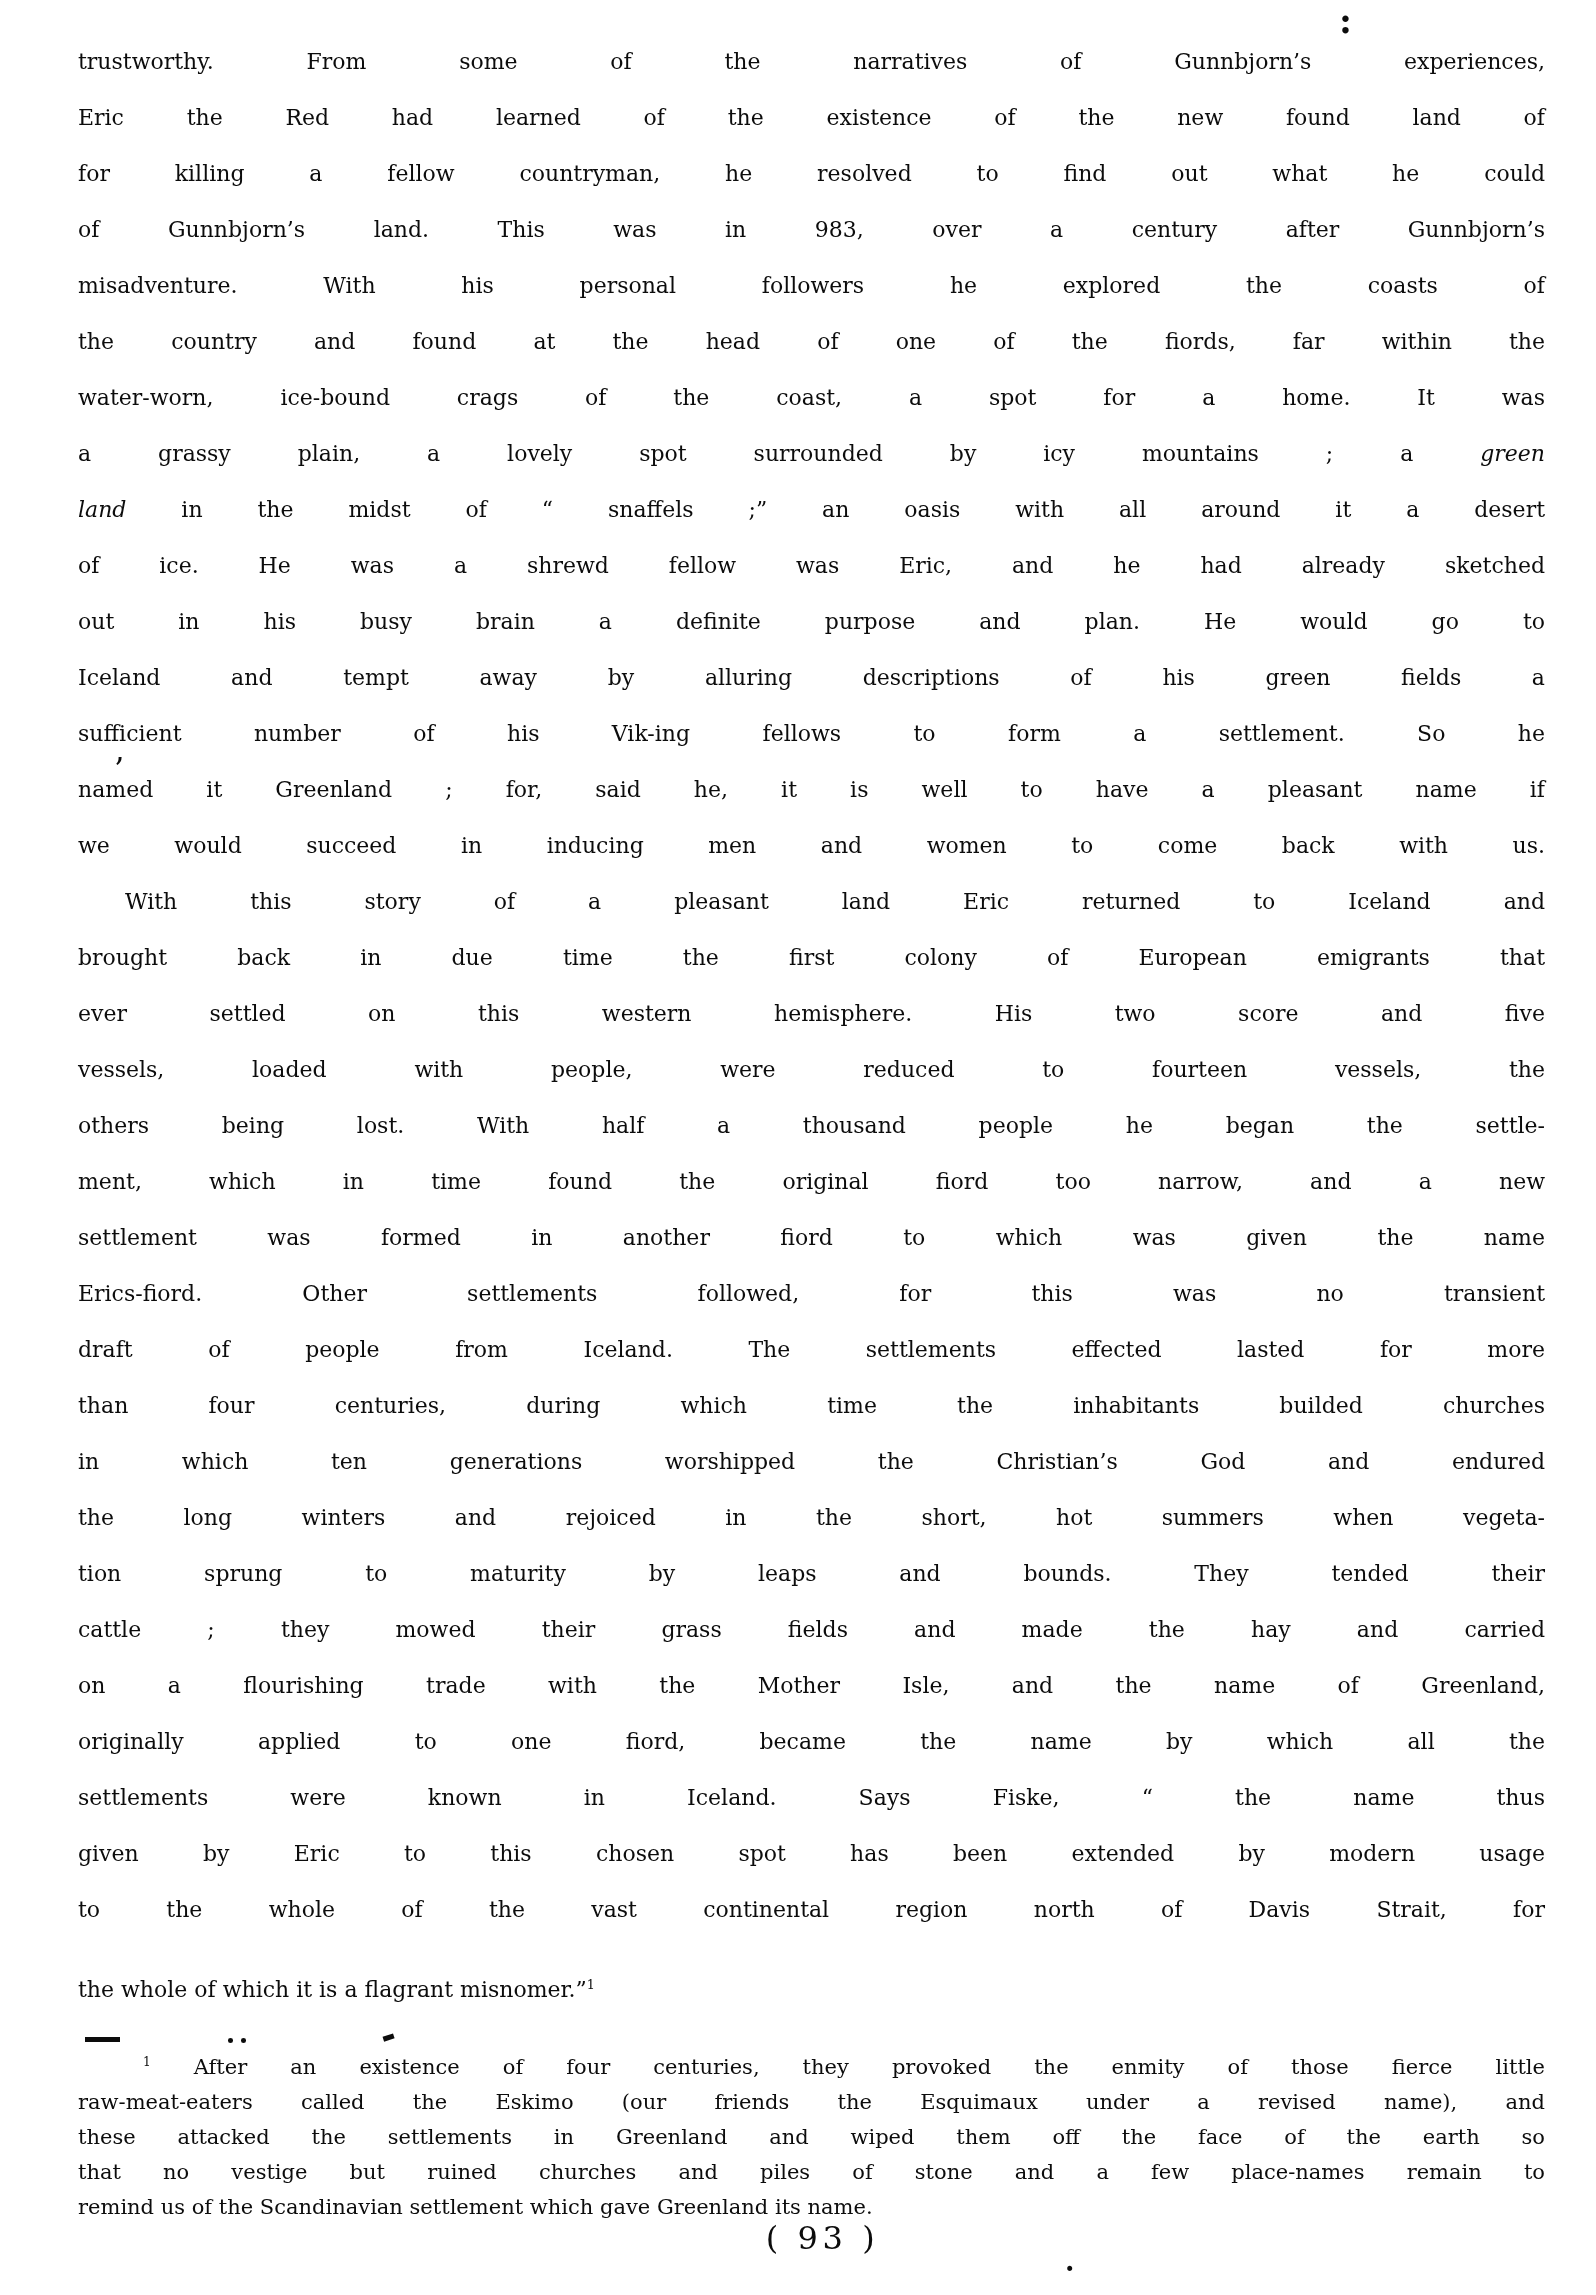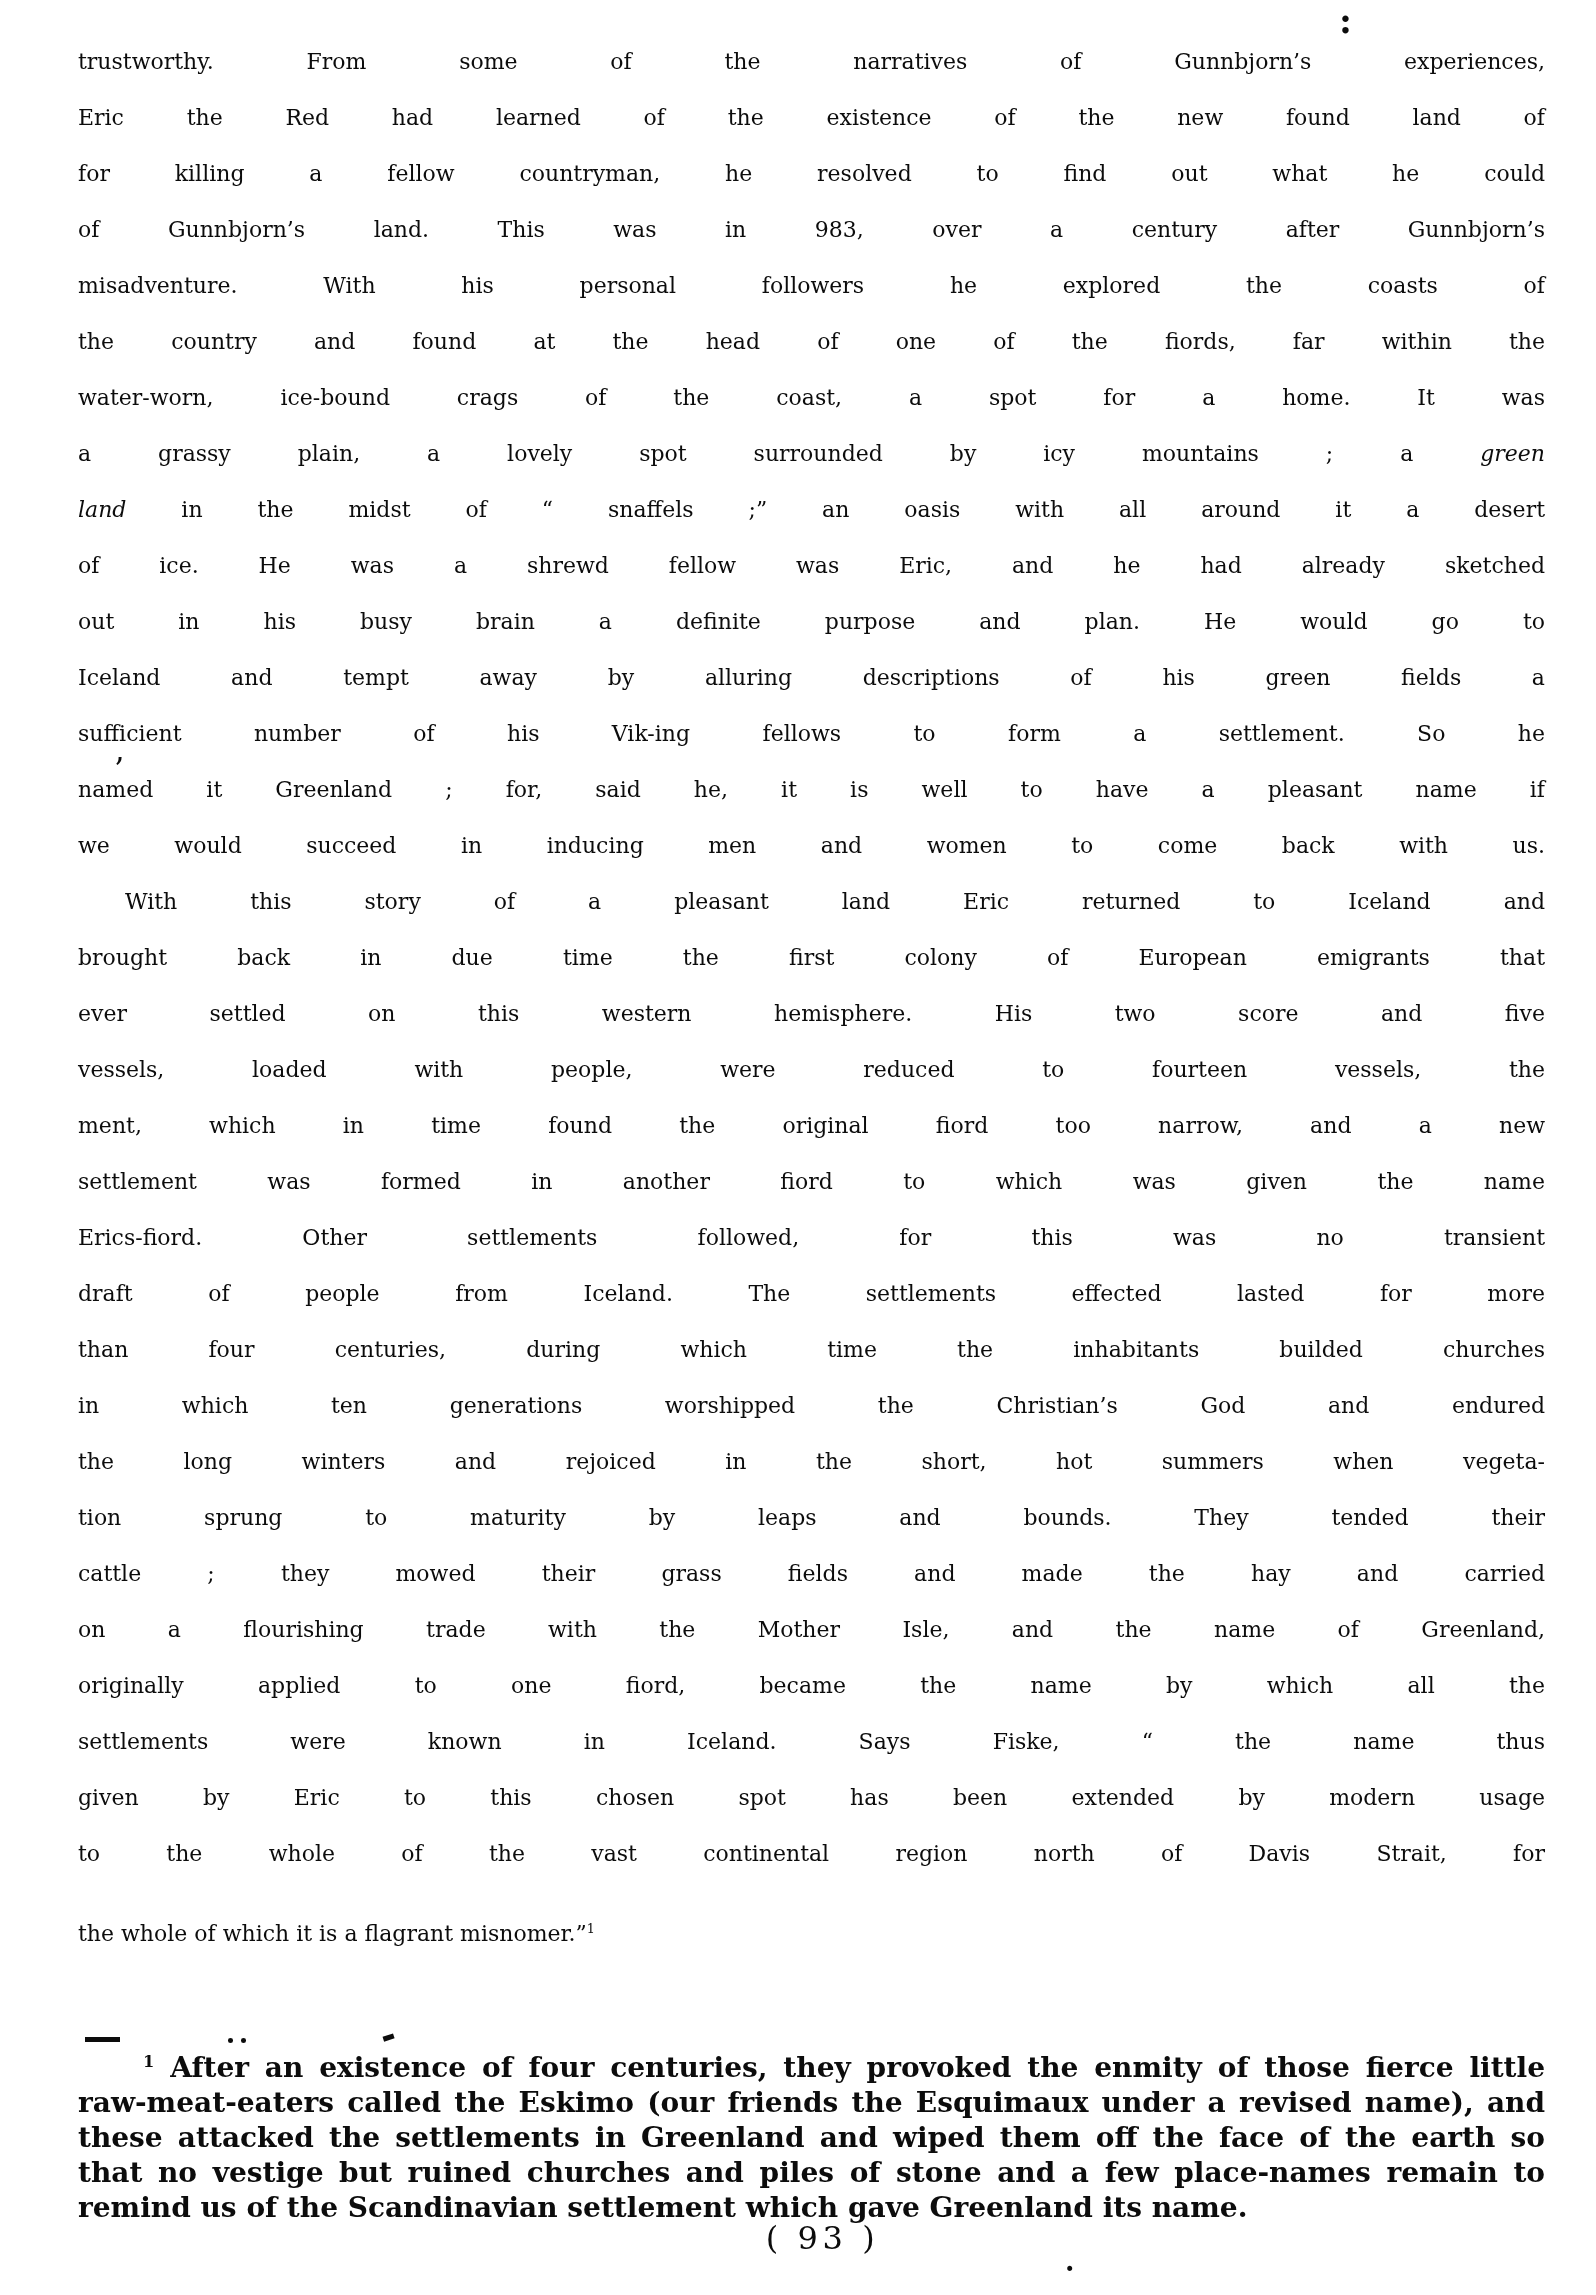--- a/index.html
+++ b/index.html
@@ -39,28 +39,27 @@
   .line.indented {
     text-indent: 47px;
   }
   .footnote-block {
     position: absolute;
     left: 78px;
     top: 2050px;
     width: 1467px;
   }
   .fline {
-    font-size: 28px;
+    font-size: 21px;
     line-height: 35px;
     height: 35px;
     text-align: justify;
     text-align-last: justify;
     text-justify: inter-word;
     white-space: nowrap;
-    font-weight: bold;
   }
   .fline.lastline { text-align-last: left; }
   .fline.indented { text-indent: 65px; }
   .it { font-style: italic; margin-top: 24px; }
   .sup {
     vertical-align: super;
     font-size: 58%;
     line-height: 0;
   }
   .pageno {
@@ -144,20 +143,21 @@
       <div class="line"><span>of ice.  He was a shrewd fellow was Eric, and he had already sketched</span></div>
       <div class="line"><span>out in his busy brain a definite purpose and plan.  He would go to</span></div>
       <div class="line"><span>Iceland and tempt away by alluring descriptions of his green fields a</span></div>
       <div class="line"><span>sufficient number of his Vik-ing fellows to form a settlement.  So he</span></div>
       <div class="line"><span>named it Greenland ; for, said he, it is well to have a pleasant name if</span></div>
       <div class="line"><span>we would succeed in inducing men and women to come back with us.</span></div>
       <div class="line indented"><span>With this story of a pleasant land Eric returned to Iceland and</span></div>
       <div class="line"><span>brought back in due time the first colony of European emigrants that</span></div>
       <div class="line"><span>ever settled on this western hemisphere.  His two score and five</span></div>
       <div class="line"><span>vessels, loaded with people, were reduced to fourteen vessels, the</span></div>
+      <div class="line"><span>others being lost.  With half a thousand people he began the settle-</span></div>
       <div class="line"><span>ment, which in time found the original fiord too narrow, and a new</span></div>
       <div class="line"><span>settlement was formed in another fiord to which was given the name</span></div>
       <div class="line"><span>Erics-fiord.  Other settlements followed, for this was no transient</span></div>
       <div class="line"><span>draft of people from Iceland.  The settlements effected lasted for more</span></div>
       <div class="line"><span>than four centuries, during which time the inhabitants builded churches</span></div>
       <div class="line"><span>in which ten generations worshipped the Christian’s God and endured</span></div>
       <div class="line"><span>the long winters and rejoiced in the short, hot summers when vegeta-</span></div>
       <div class="line"><span>tion sprung to maturity by leaps and bounds.  They tended their</span></div>
       <div class="line"><span>cattle ; they mowed their grass fields and made the hay and carried</span></div>
       <div class="line"><span>on a flourishing trade with the Mother Isle, and the name of Greenland,</span></div>

